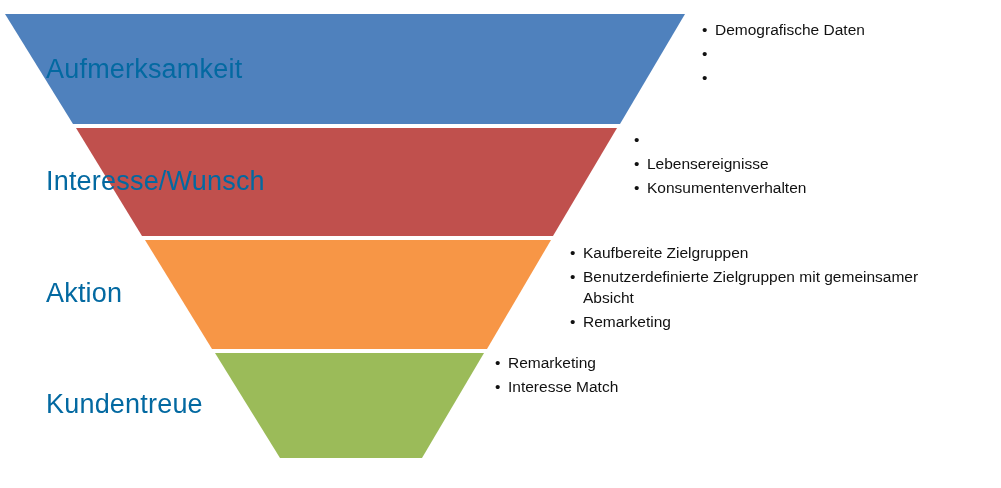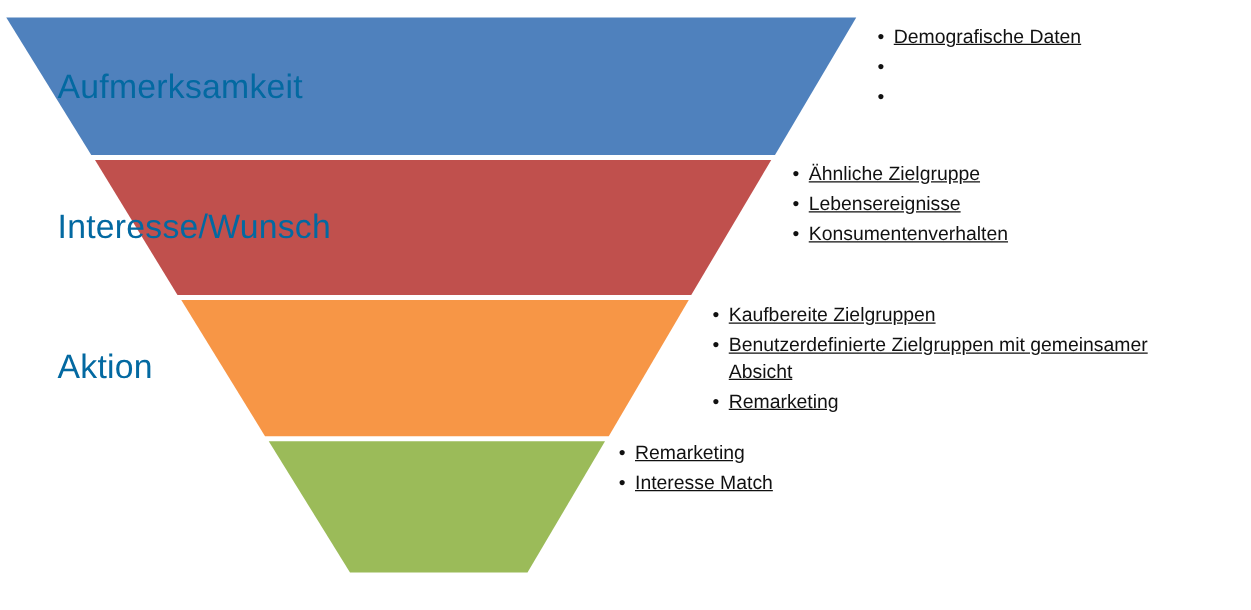--- a/index.html
+++ b/index.html
@@ -46,56 +46,55 @@
     margin: 0 0 3px 0;
     font-size: 15.5px;
     line-height: 21px;
   }
   .bullets .dot {
     flex: 0 0 13px;
     width: 13px;
   }
   .bullets .txt {
     white-space: pre-line;
-    text-decoration: underline;
   }
 </style>
 </head>
 <body>
 
 <div class="canvas">
 
   <svg class="funnel-svg" viewBox="0 0 1001 488" xmlns="http://www.w3.org/2000/svg">
     <polygon points="5,14 685,14 620,124 73,124" fill="#4f81bd"></polygon>
     <polygon points="76,128 617,128 553,236 142,236" fill="#c0504d"></polygon>
     <polygon points="145,240 551,240 487,349 212,349" fill="#f79646"></polygon>
     <polygon points="215,353 484,353 422,458 280,458" fill="#9bbb59"></polygon>
   </svg>
 
   <div class="stage-label" style="top:54px">Aufmerksamkeit</div>
   <div class="stage-label" style="top:278px">Aktion</div>
   <div class="stage-label" style="top:166px">Interesse/Wunsch</div>
+  <div class="stage-label" style="top:389px">Kundentreue</div>
 
   <ul class="bullets" style="left:702px; top:19px; width:285px">
     <li>
       <span class="dot">•</span>
       <span class="txt">Demografische Daten</span>
     </li>
     <li>
       <span class="dot">•</span>
     </li>
     <li>
       <span class="dot">•</span>
     </li>
   </ul>
 
   <ul class="bullets" style="left:634px; top:129px; width:260px">
     <li>
       <span class="dot">•</span>
-      <span class="txt">Ähnliche Zielgruppe</span>
     </li>
     <li>
       <span class="dot">•</span>
       <span class="txt">Lebensereignisse</span>
     </li>
     <li>
       <span class="dot">•</span>
       <span class="txt">Konsumentenverhalten</span>
     </li>
   </ul>

